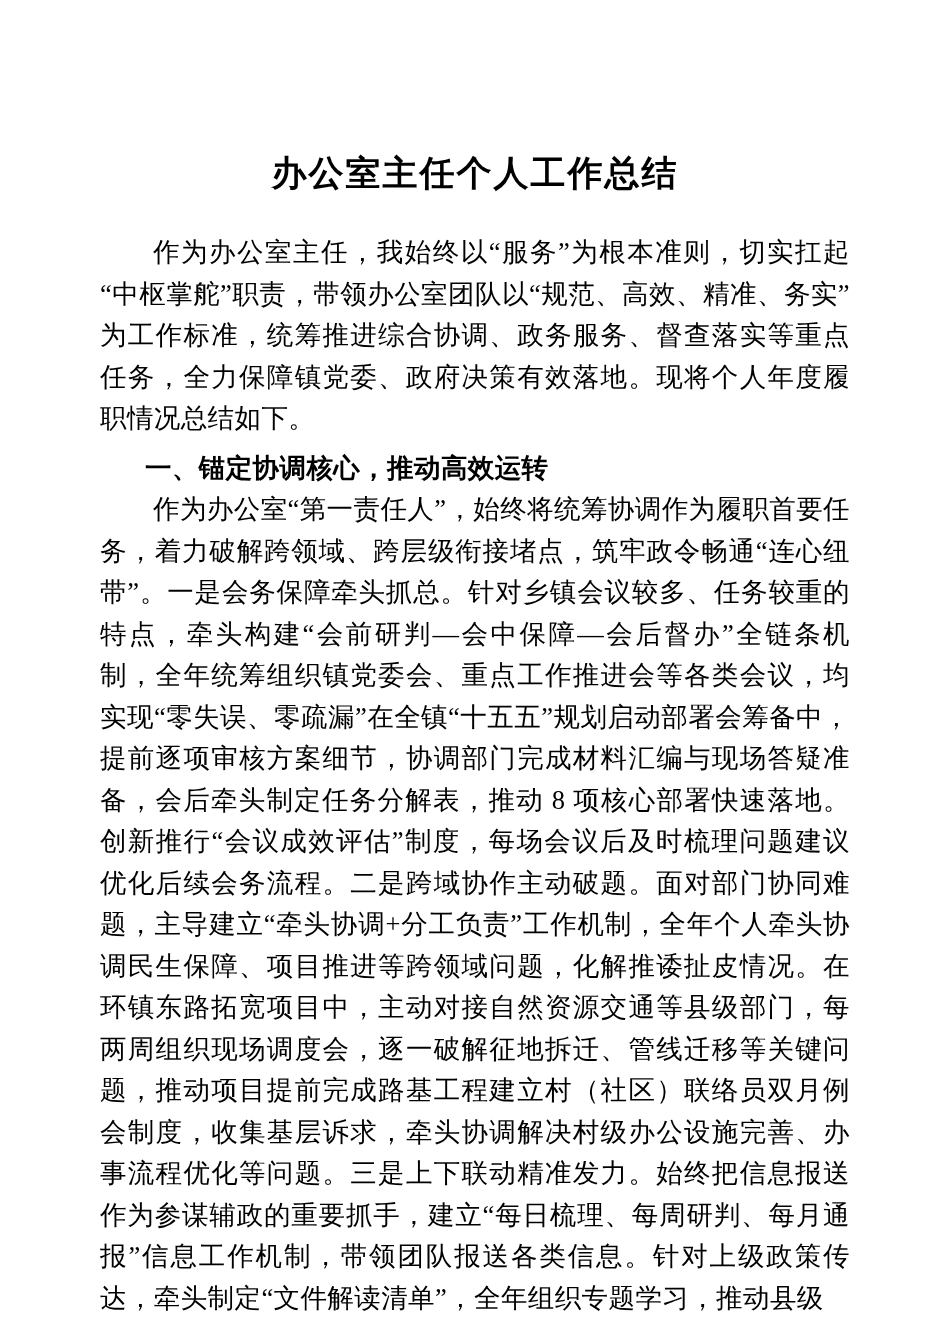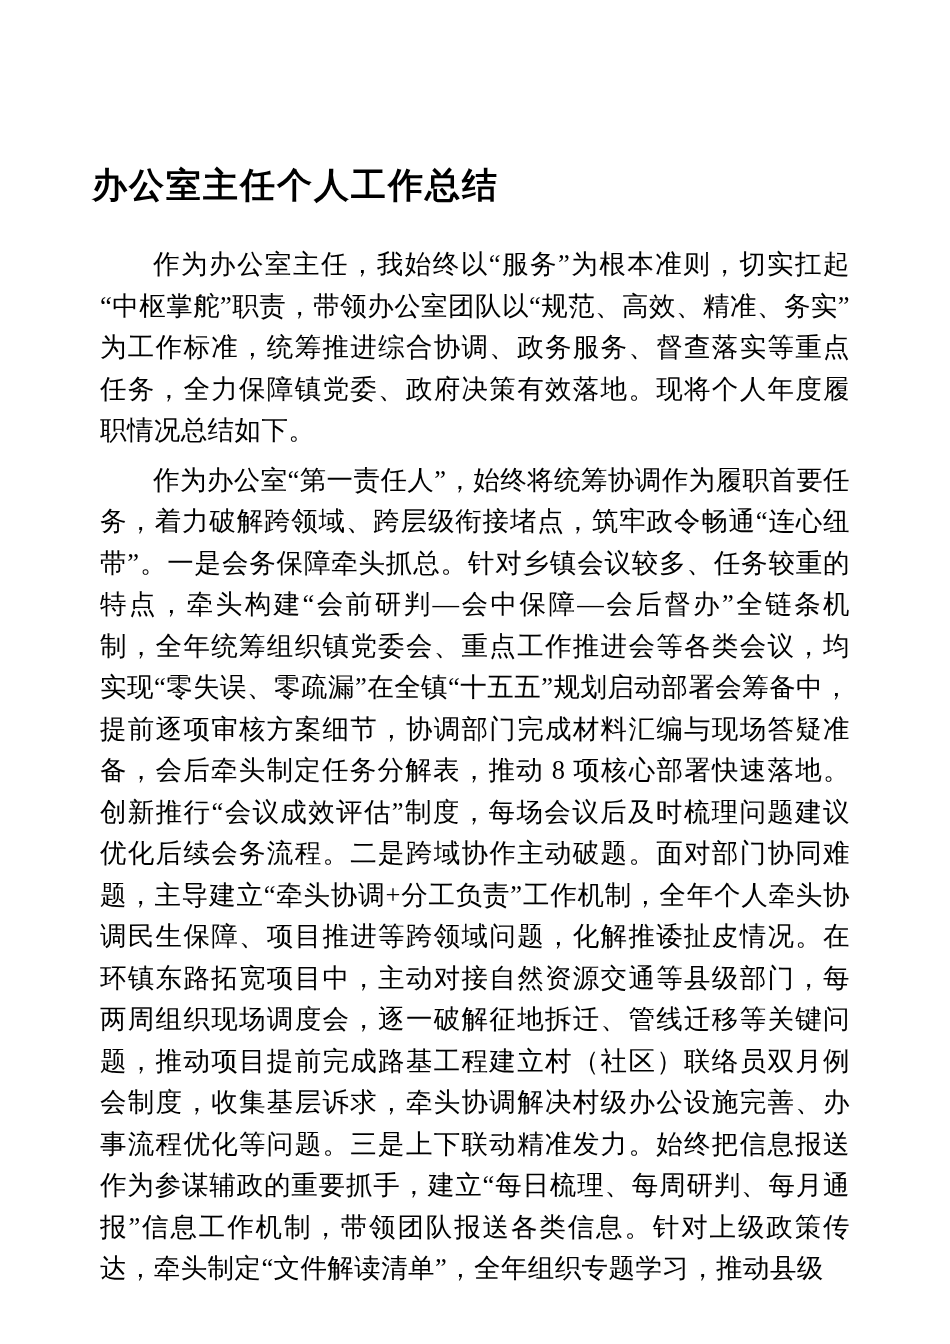--- a/index.html
+++ b/index.html
@@ -19,22 +19,23 @@
     width: 950px;
     height: 1344px;
     padding: 150px 92px 0 92px;
     background: #ffffff;
   }
   .doc-title {
     font-family: "Liberation Serif", "DejaVu Serif", serif;
     font-weight: bold;
     font-size: 35px;
     line-height: 48px;
+    text-align: center;
     letter-spacing: 2px;
-    margin: 12px 0 34px 0;
+    margin: 0 0 34px 0;
   }
   .para {
     font-size: 26.5px;
     line-height: 41.5px;
     text-align: justify;
     text-justify: inter-ideograph;
     margin: 8px;
     text-indent: 2em;
     letter-spacing: 0.4px;
   }
@@ -50,15 +51,16 @@
     margin-top: 0;
   }
 </style>
 </head>
 <body>
 
 <div class="page">
   <h1 class="doc-title" id="title-el">办公室主任个人工作总结</h1>
   <div class="body-block">
     <p class="para">作为办公室主任，我始终以“服务”为根本准则，切实扛起“中枢掌舵”职责，带领办公室团队以“规范、高效、精准、务实”为工作标准，统筹推进综合协调、政务服务、督查落实等重点任务，全力保障镇党委、政府决策有效落地。现将个人年度履职情况总结如下。</p>
+    <p class="heading">一、锚定协调核心，推动高效运转</p>
     <p class="para">作为办公室“第一责任人”，始终将统筹协调作为履职首要任务，着力破解跨领域、跨层级衔接堵点，筑牢政令畅通“连心纽带”。一是会务保障牵头抓总。针对乡镇会议较多、任务较重的特点，牵头构建“会前研判—会中保障—会后督办”全链条机制，全年统筹组织镇党委会、重点工作推进会等各类会议，均实现“零失误、零疏漏”在全镇“十五五”规划启动部署会筹备中，提前逐项审核方案细节，协调部门完成材料汇编与现场答疑准备，会后牵头制定任务分解表，推动 8 项核心部署快速落地。创新推行“会议成效评估”制度，每场会议后及时梳理问题建议优化后续会务流程。二是跨域协作主动破题。面对部门协同难题，主导建立“牵头协调+分工负责”工作机制，全年个人牵头协调民生保障、项目推进等跨领域问题，化解推诿扯皮情况。在环镇东路拓宽项目中，主动对接自然资源交通等县级部门，每两周组织现场调度会，逐一破解征地拆迁、管线迁移等关键问题，推动项目提前完成路基工程建立村（社区）联络员双月例会制度，收集基层诉求，牵头协调解决村级办公设施完善、办事流程优化等问题。三是上下联动精准发力。始终把信息报送作为参谋辅政的重要抓手，建立“每日梳理、每周研判、每月通报”信息工作机制，带领团队报送各类信息。针对上级政策传达，牵头制定“文件解读清单”，全年组织专题学习，推动县级</p>
   </div>
 </div>
 
 </body></html>

